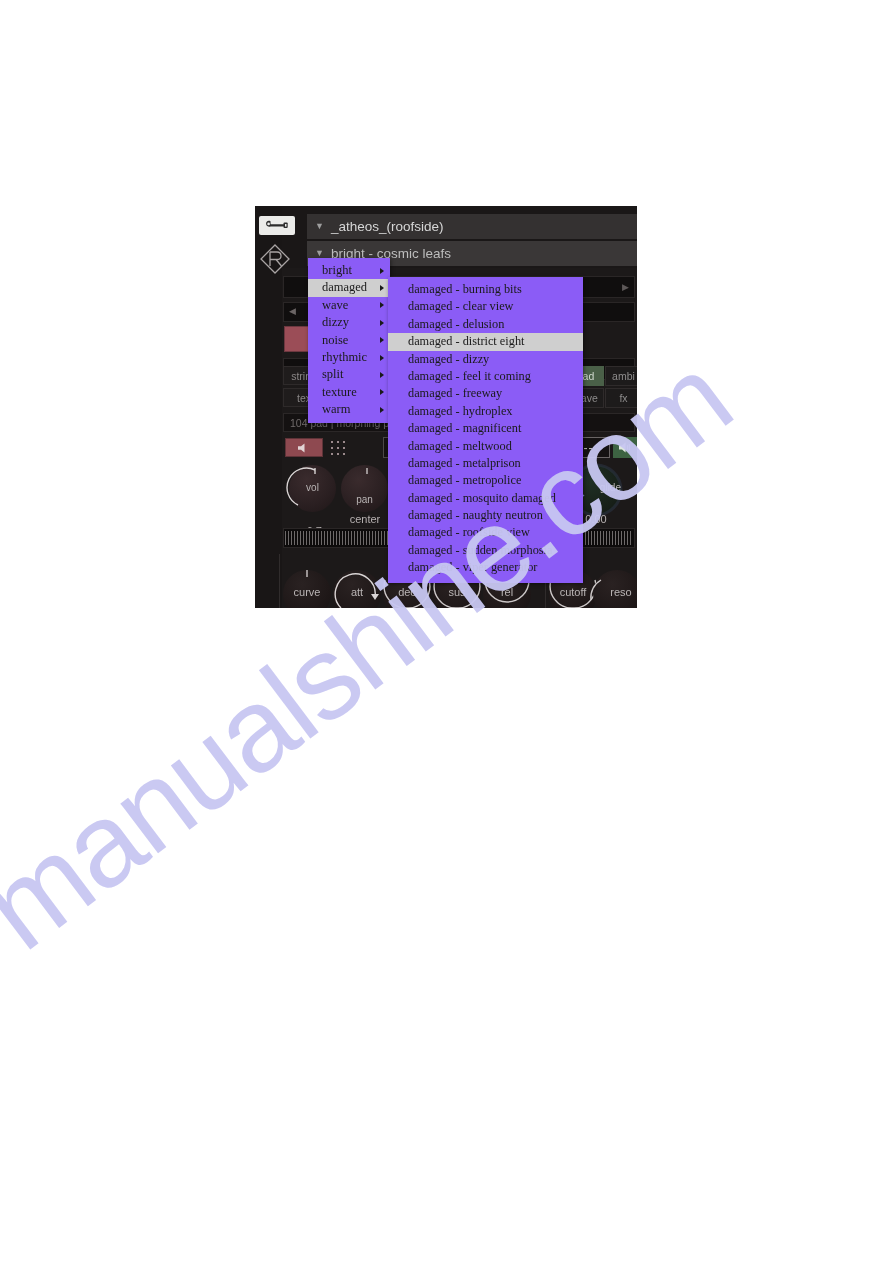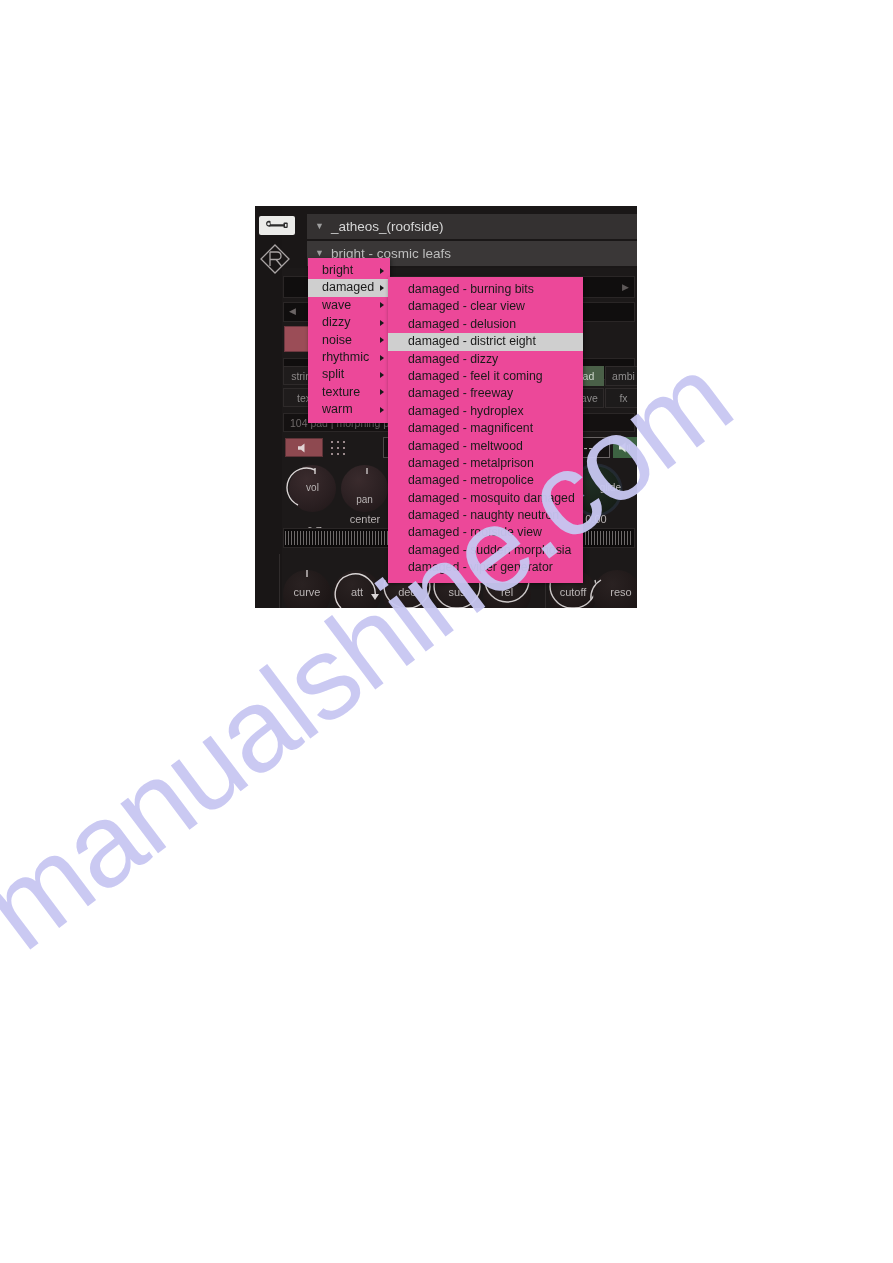--- a/index.html
+++ b/index.html
@@ -297,24 +297,24 @@
   }
   .divider-v {
     position: absolute;
     width: 1px;
     background: #302c2c;
   }
 
   
   .menu {
     position: absolute;
-    background: #ec4899;
+    background: #8b5cf6;
     box-shadow: 1px 1px 4px rgba(0,0,0,0.45);
     z-index: 30;
-    font-family: Liberation Sans, sans-serif;
+    font-family: Liberation Serif, serif;
   }
   #menu-categories {
     left: 308px;
     top: 258px;
     width: 82px;
     padding: 4px 0 4px 0;
   }
   #menu-presets {
     left: 388px;
     top: 277px;

